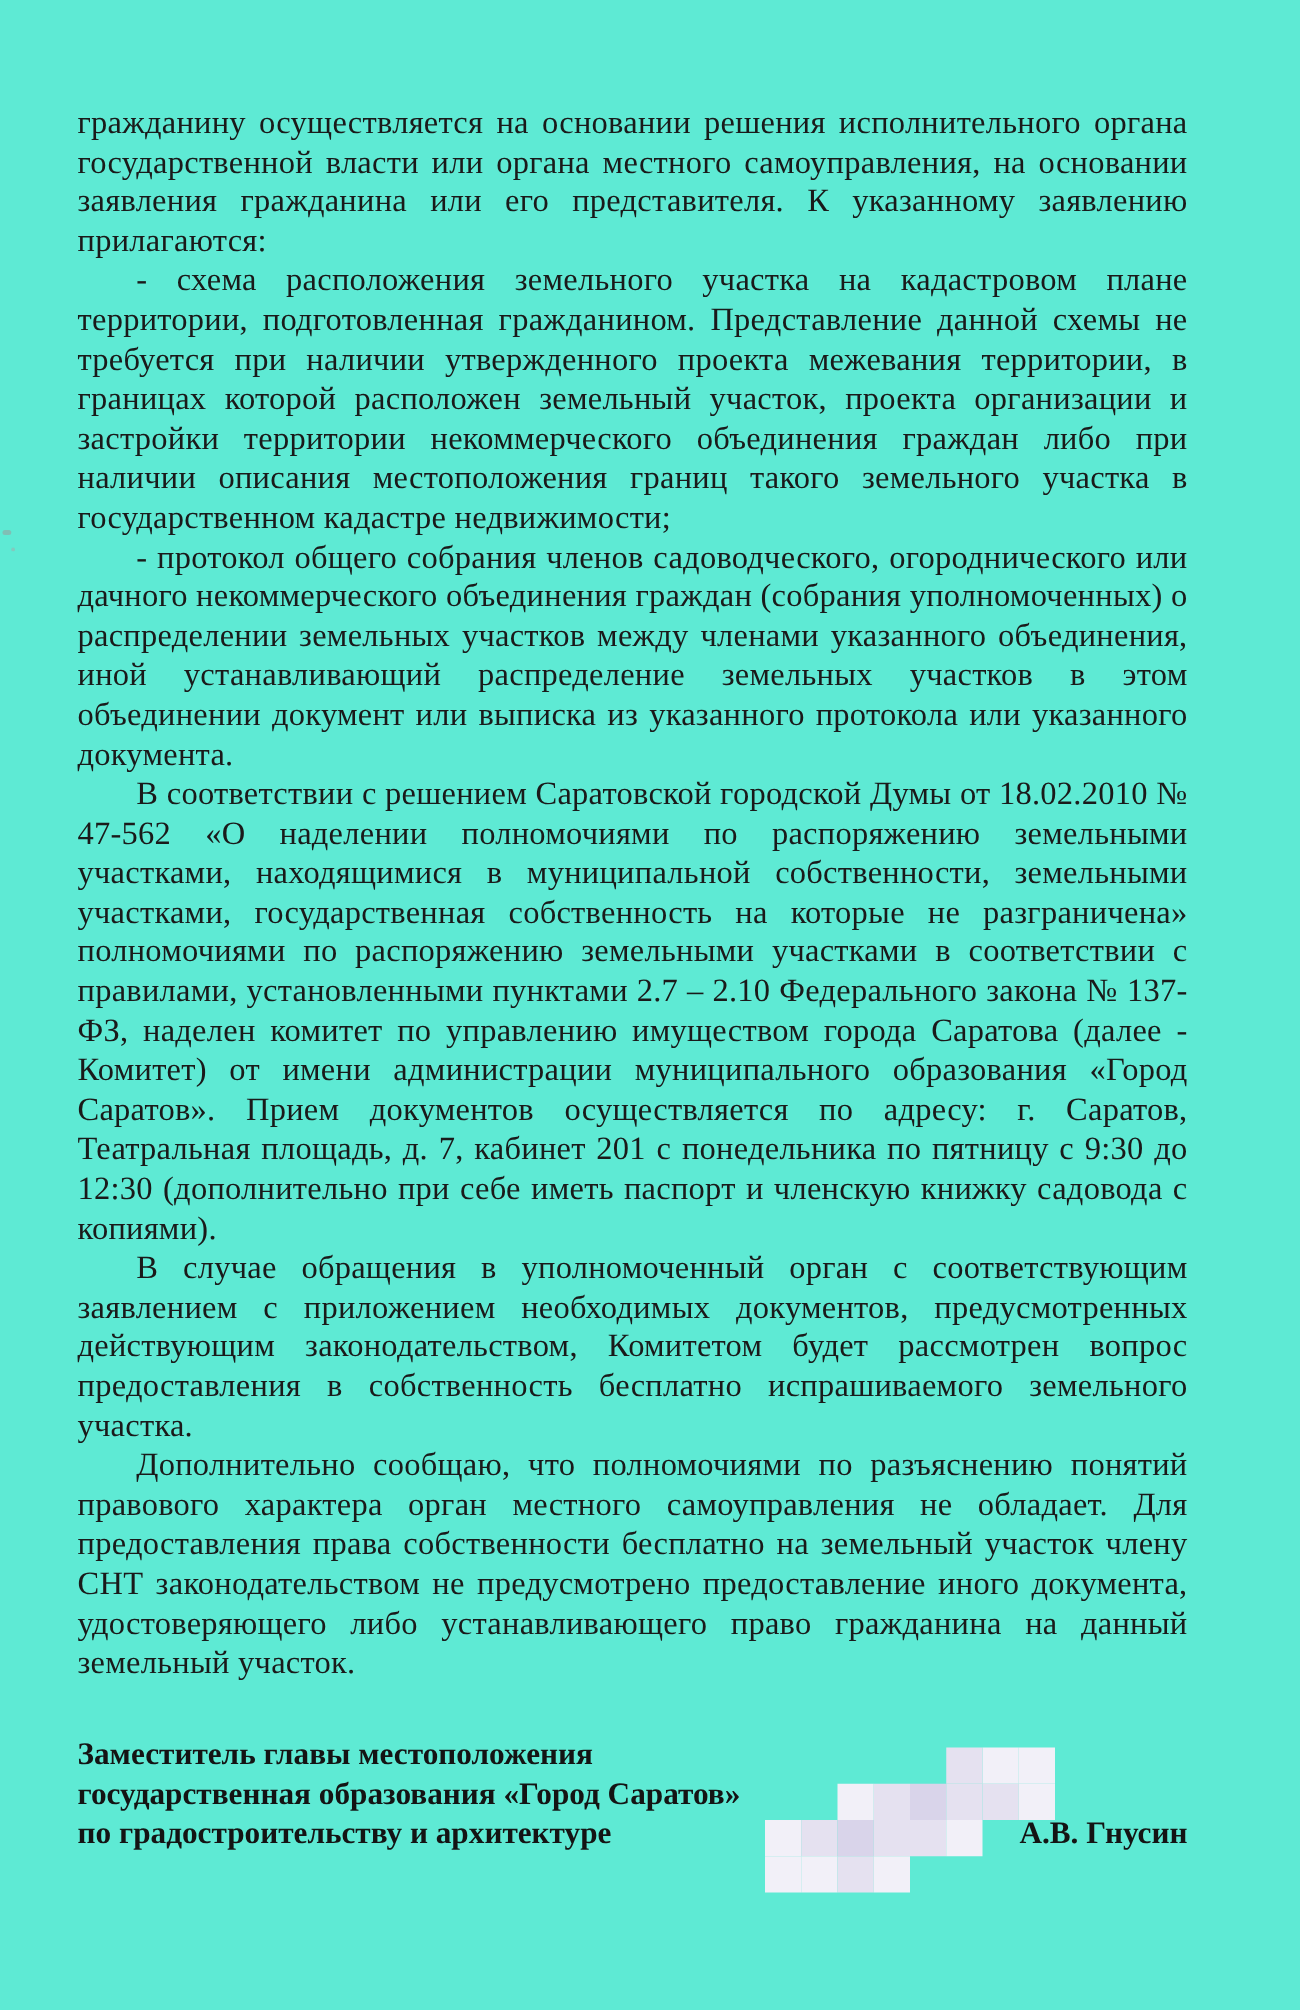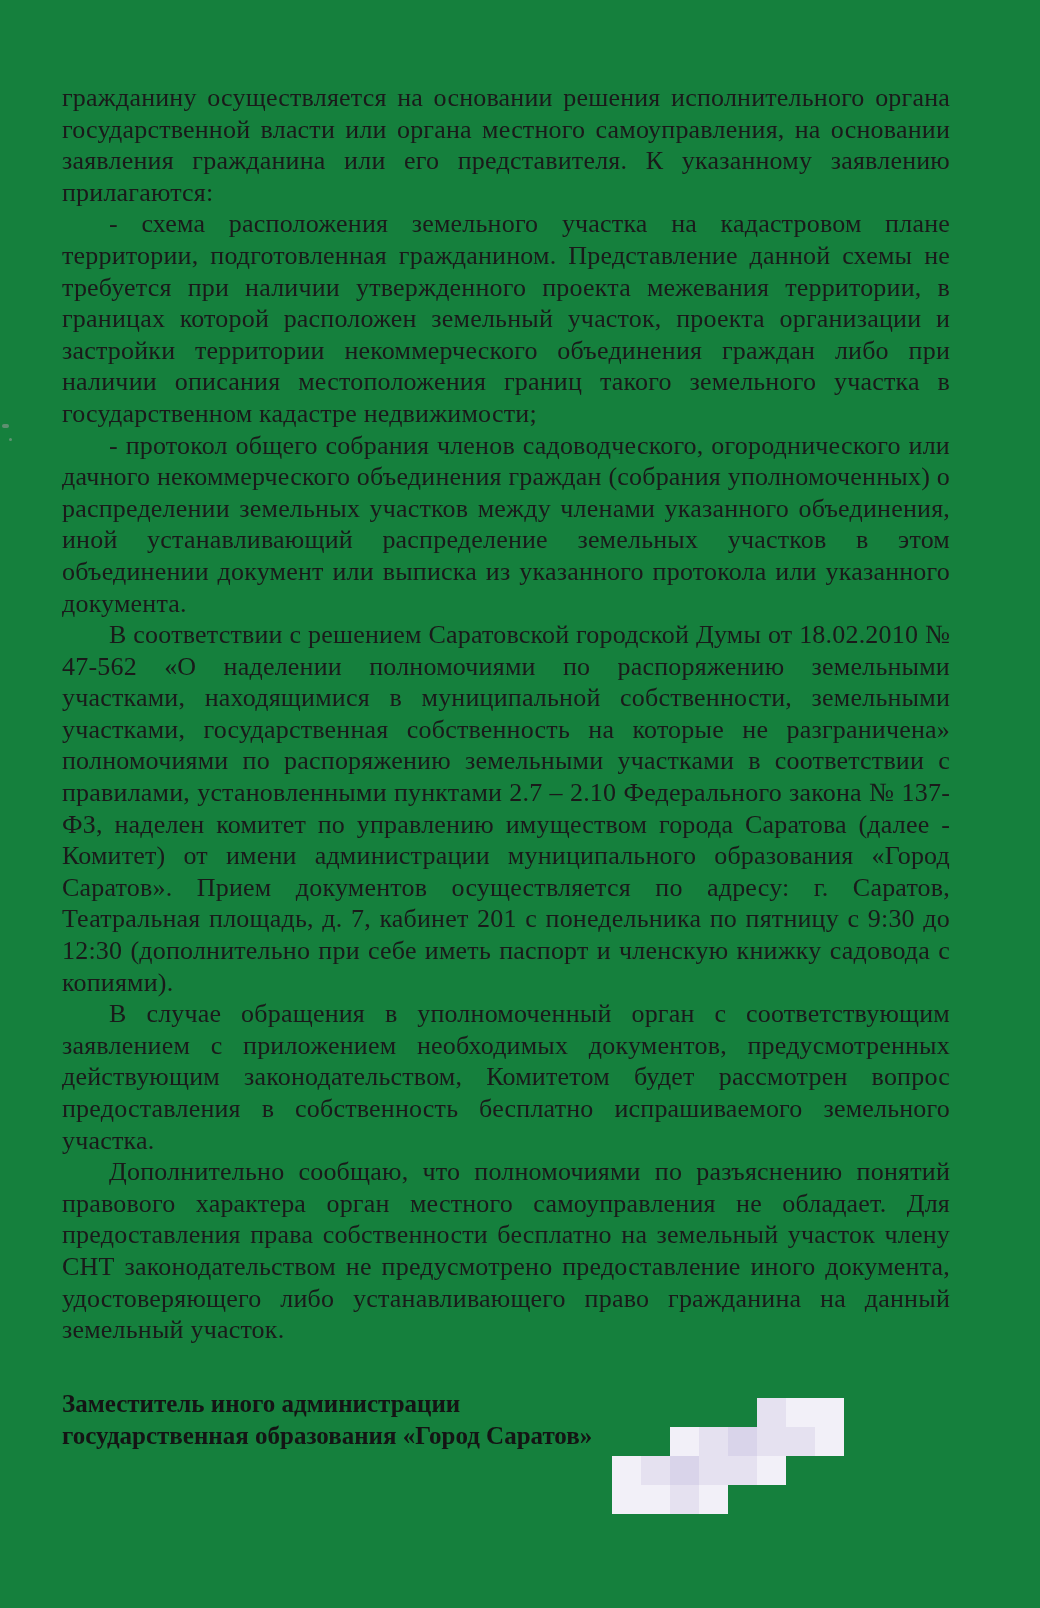--- a/index.html
+++ b/index.html
@@ -4,21 +4,21 @@
 <style>
   html, body {
     margin: 0;
     padding: 0;
     background: #ffffff;
   }
   .page {
     position: relative;
     width: 1040px;
     height: 1608px;
-    background: #15803d;
+    background: #5eead4;
     overflow: hidden;
     font-family: "Liberation Serif", "DejaVu Serif", serif;
   }
   .body-text {
     position: absolute;
     left: 62px;
     top: 82px;
     width: 888px;
     font-size: 26px;
     line-height: 31.6px;
@@ -111,20 +111,24 @@
       <div class="cell" style="left: 699px; top: 1456px; background: rgb(229, 225, 240);"></div>
       <div class="cell" style="left: 728px; top: 1456px; background: rgb(229, 225, 240);"></div>
       <div class="cell" style="left: 757px; top: 1456px; background: rgb(242, 240, 248);"></div>
       <div class="cell" style="left: 612px; top: 1485px; background: rgb(242, 240, 248);"></div>
       <div class="cell" style="left: 641px; top: 1485px; background: rgb(242, 240, 248);"></div>
       <div class="cell" style="left: 670px; top: 1485px; background: rgb(229, 225, 240);"></div>
       <div class="cell" style="left: 699px; top: 1485px; background: rgb(242, 240, 248);"></div>
     </div>
 
   <div class="sig-block">
-    <div>Заместитель иного администрации</div>
+    <div>Заместитель главы местоположения</div>
     <div>государственная образования «Город Саратов»</div>
+    <div class="sig-row">
+      <span>по градостроительству и архитектуре</span>
+      <span>А.В. Гнусин</span>
+    </div>
   </div>
 
   <div class="speck"></div>
   <div class="speck2"></div>
 
 </div>
 
 </body></html>

